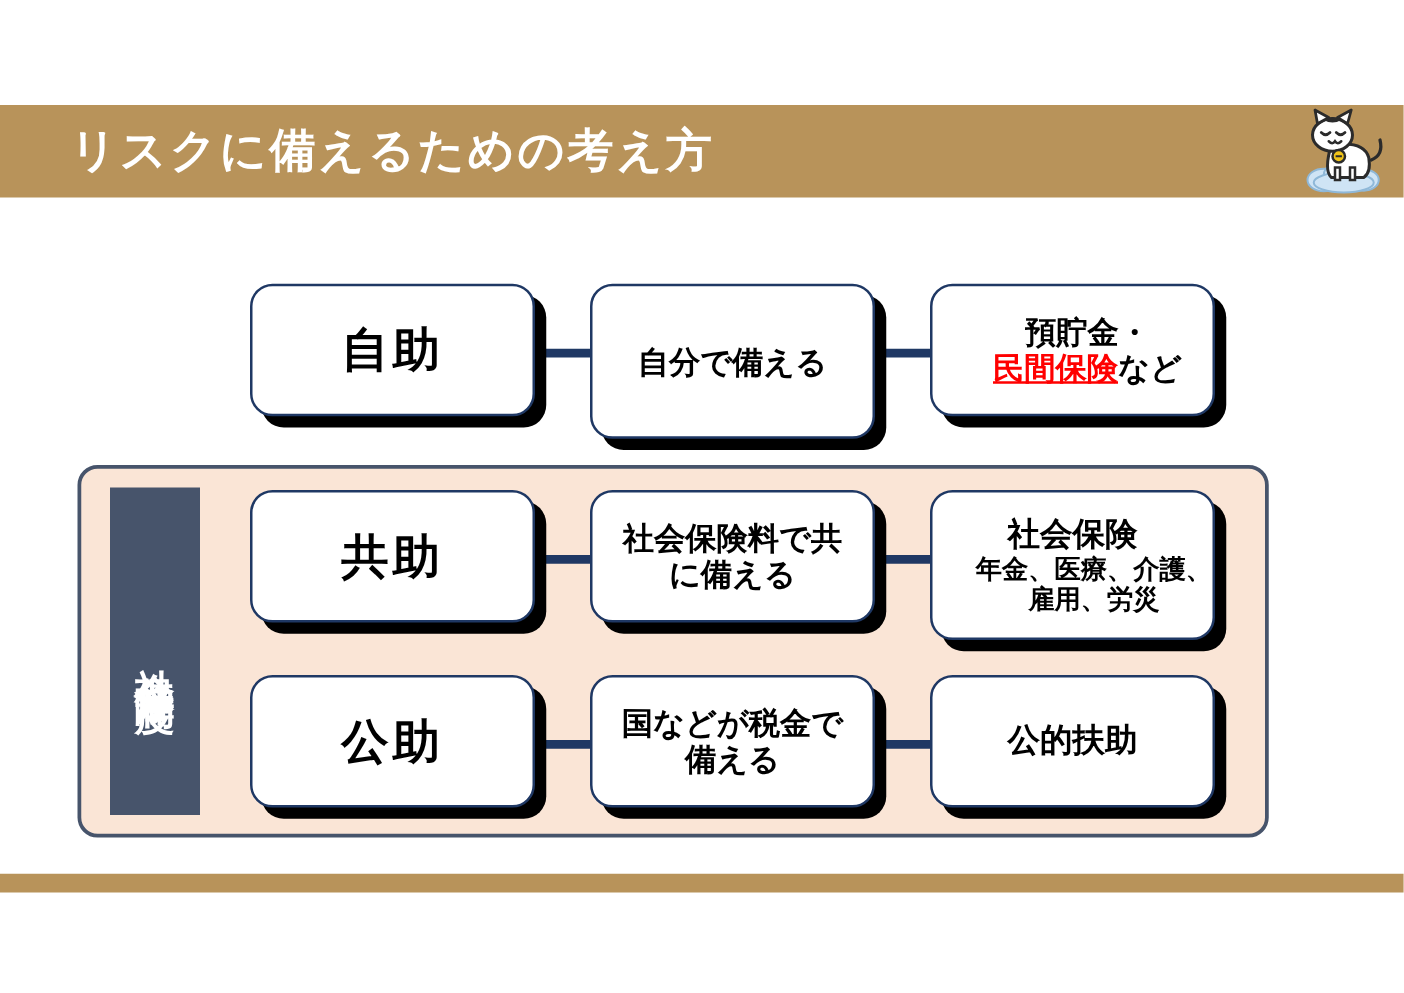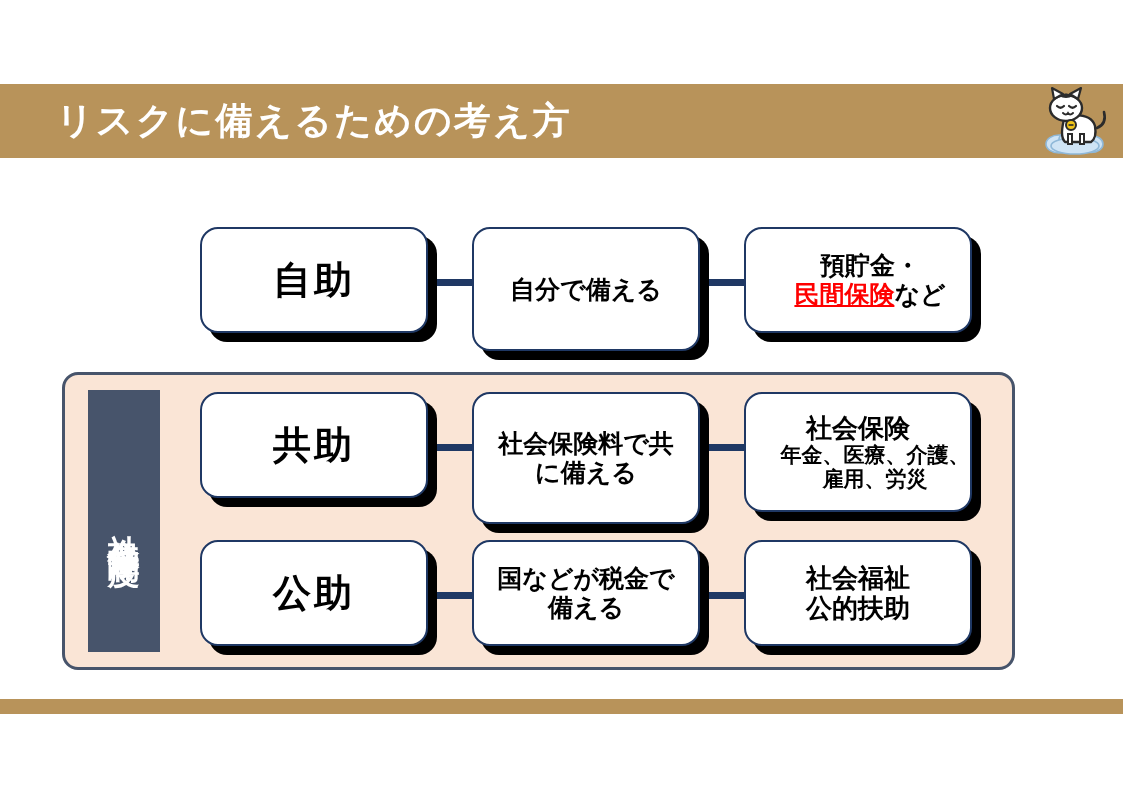--- a/index.html
+++ b/index.html
@@ -193,21 +193,21 @@
   <span class="node-label">
     <span class="line-eq">預貯金・</span>
     <span class="line-eq"><span class="red-underline">民間保険</span><span>など</span></span>
   </span>
 </div>
 
 <div class="node" style="left:200px; top:392px; width:228px; height:106px;">
   <span class="node-label big-label">共助</span>
 </div>
 
-<div class="node" style="left:472px; top:392px; width:228px; height:132px;">
+<div class="node" style="left:472px; top:392px; width:228px; height:106px;">
   <span class="node-label">
     <span class="line-eq">社会保険料で共</span>
     <span class="line-eq">に備える</span>
   </span>
 </div>
 
 <div class="node" style="left:744px; top:392px; width:228px; height:120px;">
   <span class="node-label">
     <span class="line-main">社会保険</span>
     <span class="line-sub">年金、医療、介護、</span>
@@ -221,18 +221,17 @@
 
 <div class="node" style="left:472px; top:540px; width:228px; height:106px;">
   <span class="node-label">
     <span class="line-eq">国などが税金で</span>
     <span class="line-eq">備える</span>
   </span>
 </div>
 
 <div class="node" style="left:744px; top:540px; width:228px; height:106px;">
   <span class="node-label">
-    <span class="line-main">社会福祉</span>
     <span class="line-main">公的扶助</span>
   </span>
 </div>
 
 <div class="footer-band"></div>
 
 </body></html>

